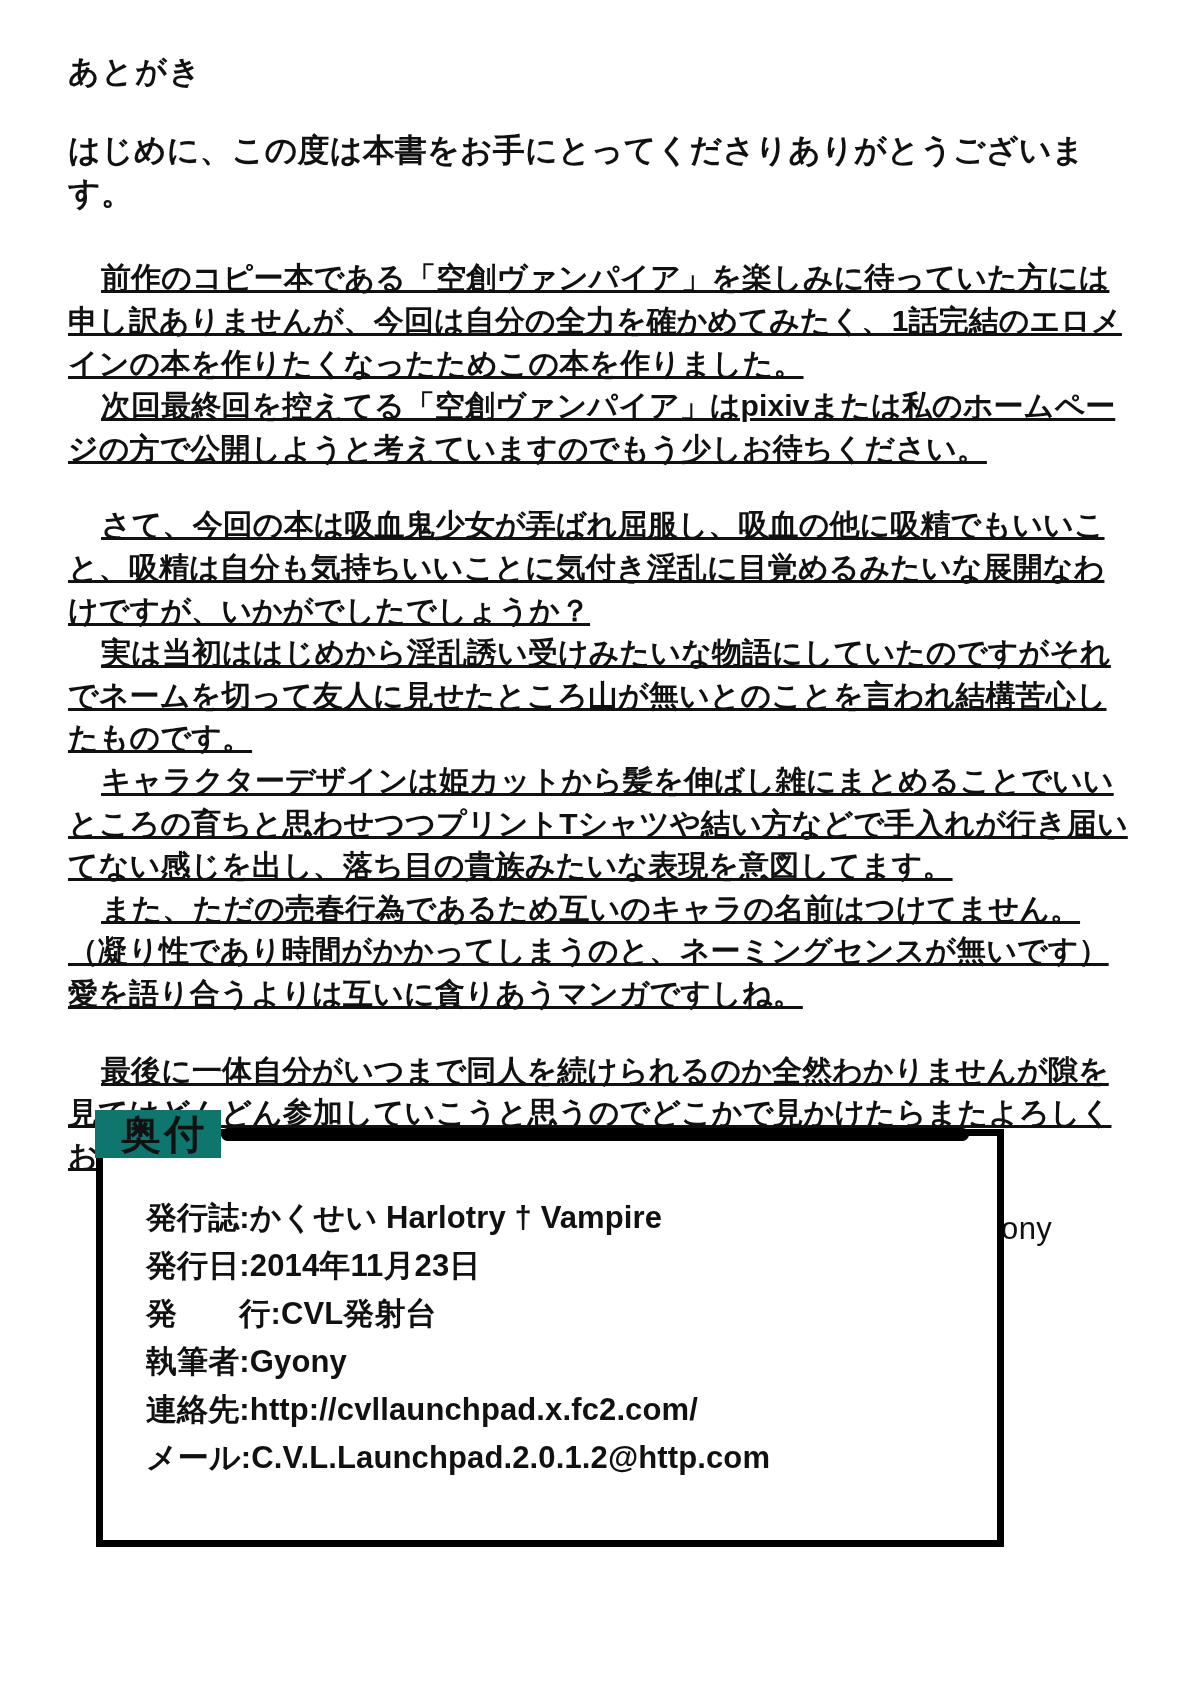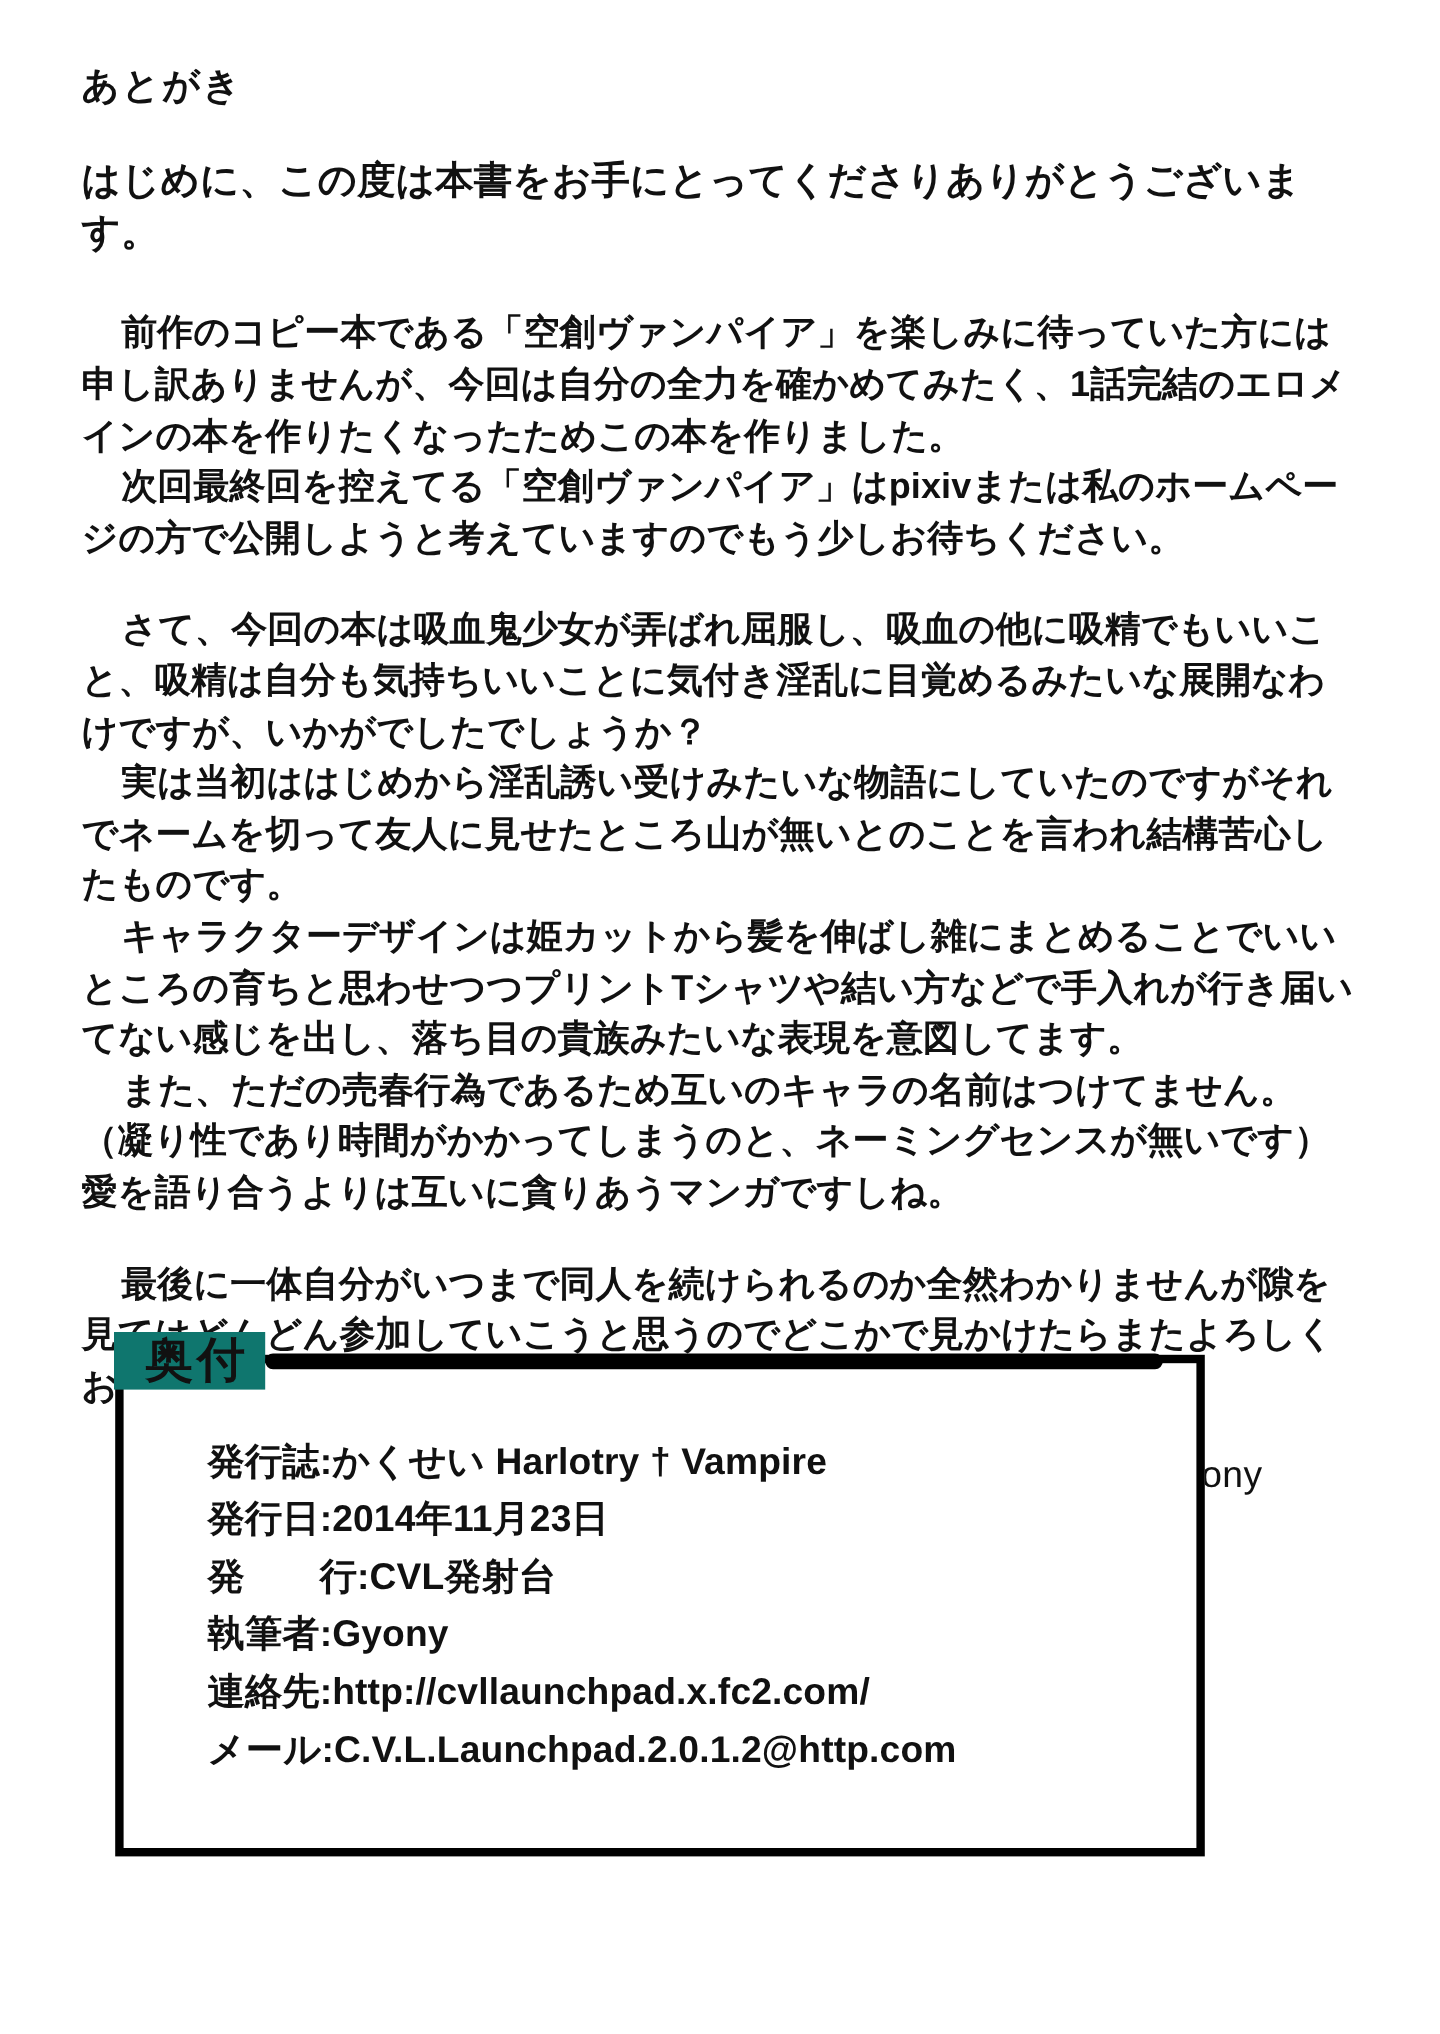--- a/index.html
+++ b/index.html
@@ -40,20 +40,21 @@
   .para {
     font-size: 30px;
     font-weight: 700;
     letter-spacing: 0.003em;
     line-height: 1.42;
     margin: 0;
     text-indent: 1.1em;
   }
   .block {
     margin-bottom: 34px;
+    text-decoration: underline;
   }
   .block:last-of-type {
     margin-bottom: 0;
   }
   .signature {
     font-size: 31px;
     font-weight: 400;
     text-align: right;
     margin: 16px 78px 0 0;
     letter-spacing: 0.01em;
@@ -88,21 +89,21 @@
   }
   .colophon-rule {
     flex: 1;
     height: 13px;
     background: #000000;
     border-radius: 7px;
     margin-right: 6px;
   }
   .colophon-list {
     margin: 0;
-    padding: 58px 0 0 70px;
+    padding: 58px 0 0 43px;
     list-style: none;
   }
   .colophon-row {
     font-size: 31px;
     font-weight: 700;
     line-height: 1.55;
     letter-spacing: 0.004em;
     white-space: nowrap;
   }
   .colophon-row .k {

